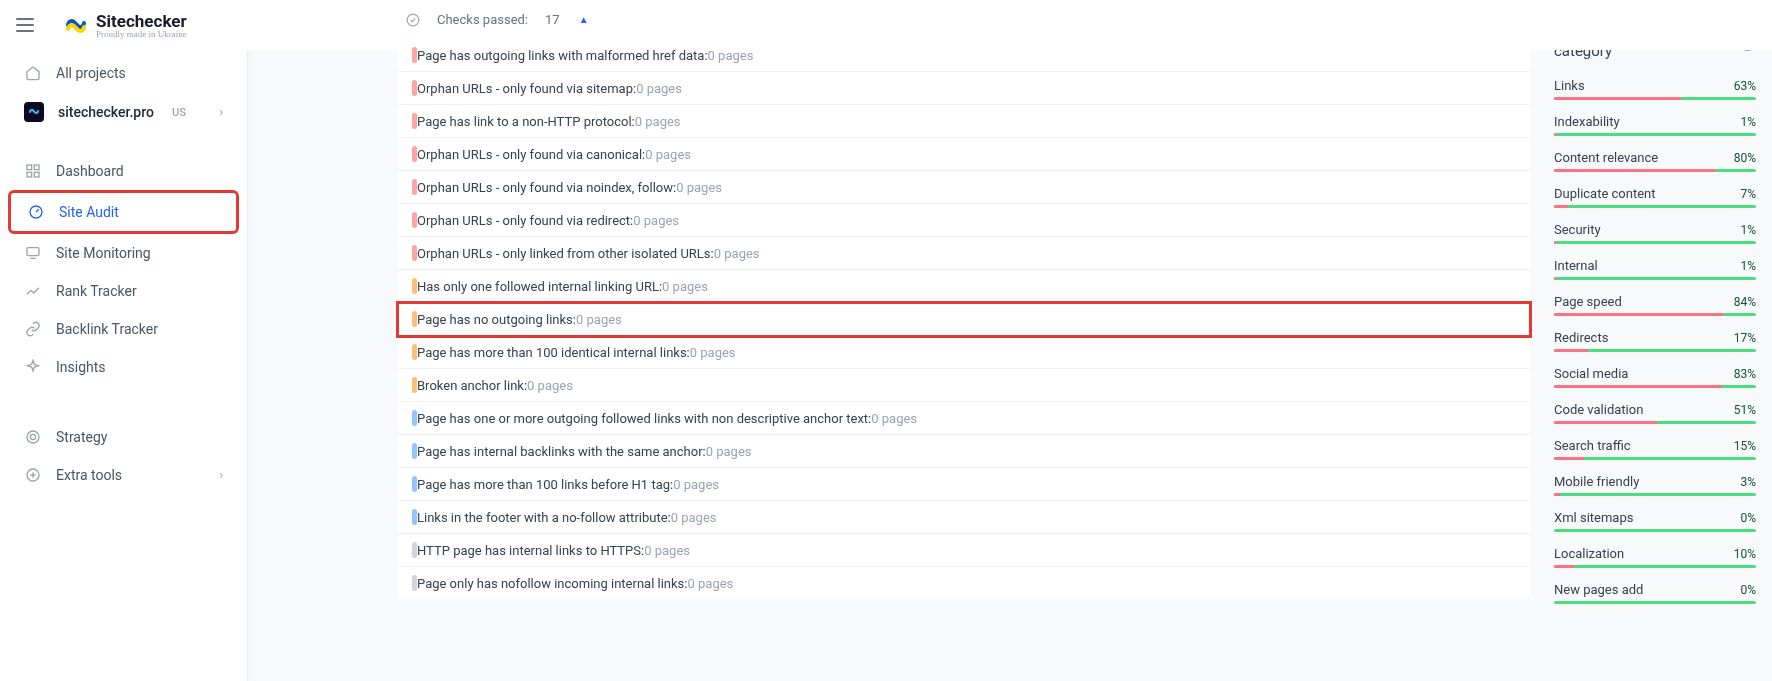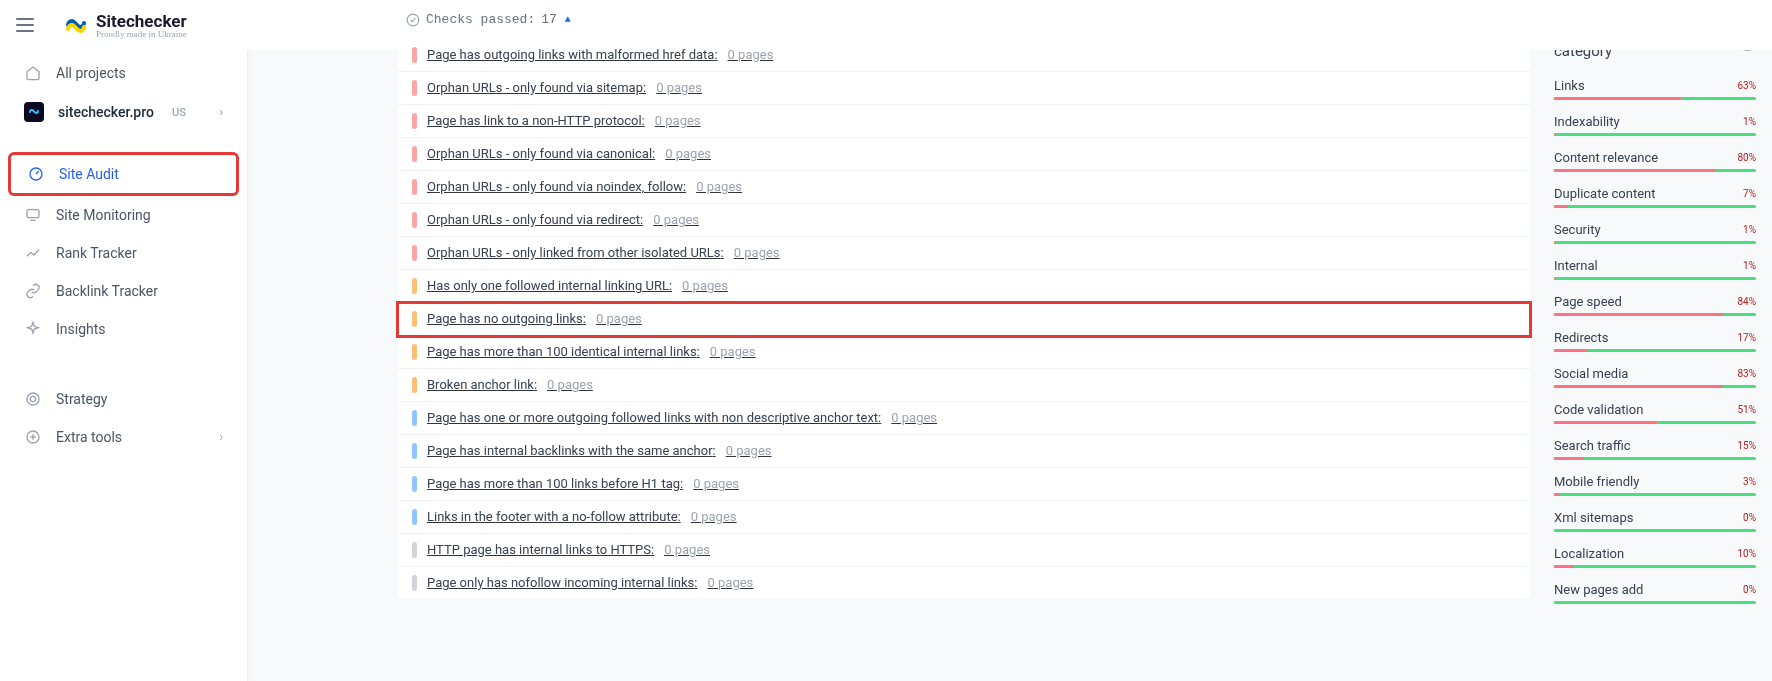--- a/index.html
+++ b/index.html
@@ -24,44 +24,44 @@
     .side-item .pill { margin-left: 4px; font-size: 11px; color: #9ca3af; }
     .side-item .chev { margin-left: auto; color: #9ca3af; font-size: 12px;}
     .side-icon { width: 18px; height: 18px; display: inline-flex; align-items: center; justify-content: center; color: #9ca3af; }
     .side-item.highlighted .side-icon { color: #2563eb; }
     .project-icon { width: 20px; height: 20px; background: #0a0a23; border-radius: 4px; display: inline-flex; align-items: center; justify-content: center;}
     .side-divider { height: 12px; }
     .side-group-gap { height: 24px; }
 
     
     .main { flex: 1; padding: 12px 24px 20px 150px; overflow-y: auto; position: relative;}
-    .checks-header { display: flex; align-items: center; gap: 6px; color: #6b7280; font-size: 13px; margin-bottom: 12px; margin-left: 8px; font-family: Liberation Mono, monospace;}
+    .checks-header { display: flex; align-items: center; gap: 17px; color: #6b7280; font-size: 13px; margin-bottom: 12px; margin-left: 8px;}
     .checks-header svg { color: #9ca3af; }
     .checks-header .caret { color: #2563eb; font-size: 10px; margin-left: 2px;}
 
     .check-list { background: #fff; border-radius: 6px; }
-    .check-row { display: flex; padding: 8px 14px; border-bottom: 1px solid #f0f1f4; gap: 10px; position: relative; text-decoration: underline;}
+    .check-row { display: flex; align-items: center; padding: 8px 14px; border-bottom: 1px solid #f0f1f4; gap: 0; position: relative;}
     .check-row:last-child { border-bottom: none; }
     .sev-pill { width: 5px; height: 16px; border-radius: 3px; flex-shrink: 0;}
     .sev-red { background: #fda4a4; }
     .sev-orange { background: #fbbf77; }
     .sev-blue { background: #93c5fd; }
     .sev-gray { background: #d1d5db; }
     .check-label { color: #374151; font-size: 13px;}
     .check-label::after { content: ":";}
     .check-pages { color: #9ca3af; font-size: 13px;}
     .check-row.highlighted { outline: 3px solid #e53935; outline-offset: -1px; z-index: 1;}
 
     
     .right-panel { width: 218px; padding: 24px 16px 20px 0; }
     .right-header { display: flex; align-items: center; gap: 8px; color: #374151; font-size: 15px; margin-bottom: 18px; font-weight: 400;}
     .info-icon { width: 18px; height: 18px; border: 1.5px solid #9ca3af; border-radius: 50%; display: inline-flex; align-items: center; justify-content: center; font-size: 10px; color: #9ca3af; font-weight: 600;}
     .cat-row { margin-bottom: 14px; }
     .cat-head { display: flex; justify-content: space-between; align-items: center; font-size: 13px; color: #374151; margin-bottom: 4px;}
-    .cat-pct { color: #b91c1c; font-size: 10px;}
+    .cat-pct { color: #14532d; font-size: 12px;}
     .bar { height: 3px; border-radius: 2px; background: #4ade80; position: relative; overflow: hidden;}
     .bar-red { position: absolute; left: 0; top: 0; height: 100%; background: #fb7185; }
 
   </style>
 </head>
 <body>
 
 <div class="app">
 
   <div class="top-header">
@@ -100,20 +100,31 @@
               <path d="M4 12c0-2 2-4 4-4s3 2 4 3 2 3 4 3 4-2 4-4" fill="none" stroke="#38bdf8" stroke-width="4" stroke-linecap="round"></path>
             </svg>
         </span>
         <span>sitechecker.pro</span>
         <span class="pill">US</span>
         <span class="chev">›</span>
       </div>
     </div>
     <div class="side-divider"></div>
     <div class="side-section">
+      <div class="side-item">
+        <span class="side-icon">
+            <svg width="16" height="16" viewBox="0 0 24 24" fill="none" stroke="currentColor" stroke-width="2">
+              <rect x="3" y="3" width="7" height="7"></rect>
+              <rect x="14" y="3" width="7" height="7"></rect>
+              <rect x="3" y="14" width="7" height="7"></rect>
+              <rect x="14" y="14" width="7" height="7"></rect>
+            </svg>
+          </span>
+        <span>Dashboard</span>
+      </div>
       <div class="side-item highlighted">
         <span class="side-icon">
             <svg width="16" height="16" viewBox="0 0 24 24" fill="none" stroke="currentColor" stroke-width="2">
               <circle cx="12" cy="12" r="9"></circle>
               <path d="M12 12l4-4"></path>
             </svg>
           </span>
         <span>Site Audit</span>
       </div>
       <div class="side-item">

